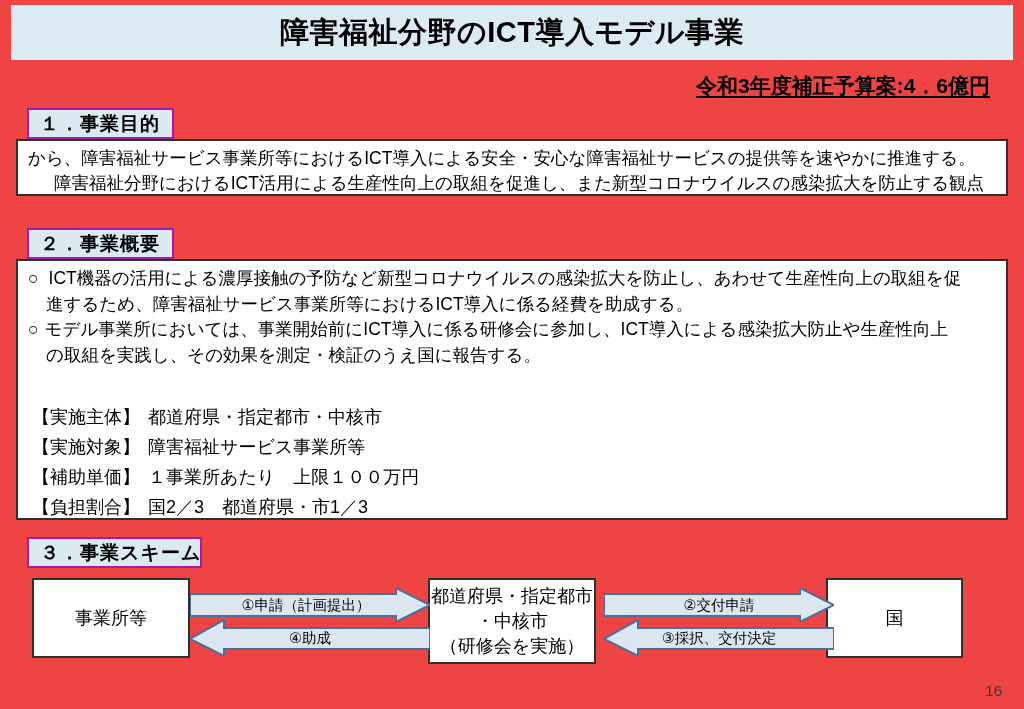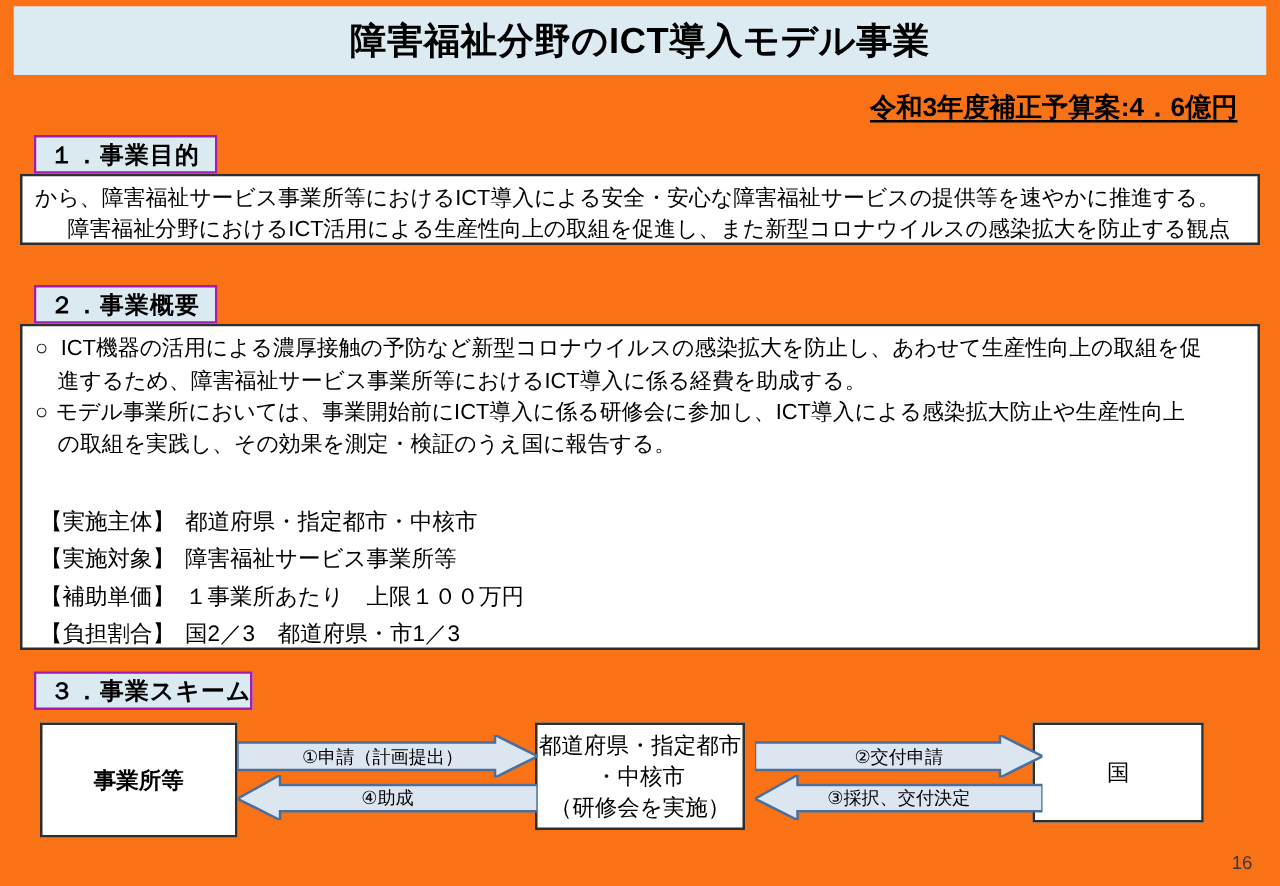--- a/index.html
+++ b/index.html
@@ -8,21 +8,21 @@
     background: #ffffff;
   }
   body {
     font-family: "Liberation Sans", "DejaVu Sans", sans-serif;
     color: #000000;
   }
   #slide {
     position: relative;
     width: 1024px;
     height: 709px;
-    background: #f97316;
+    background: #ef4444;
     overflow: hidden;
   }
 
   
   .title-band {
     position: absolute;
     left: 11px;
     top: 5px;
     width: 1002px;
     height: 55px;
@@ -114,21 +114,21 @@
     border: 2px solid #2f2f2f;
     box-sizing: border-box;
     background: #ffffff;
     display: flex;
     align-items: center;
     justify-content: center;
     text-align: center;
     font-size: 18px;
     line-height: 25px;
   }
-  #dbox-jigyosho { left: 32px; top: 578px; width: 158px; height: 92px; font-weight: bold; }
+  #dbox-jigyosho { left: 32px; top: 578px; width: 158px; height: 80px; }
   #dbox-pref     { left: 428px; top: 578px; width: 168px; height: 86px; }
   #dbox-kuni     { left: 826px; top: 578px; width: 137px; height: 80px; }
 
   
   .arrow-wrap { position: absolute; }
   #arrow1 { left: 190px; top: 588px; width: 232px; height: 34px; }
   #arrow4 { left: 190px; top: 620px; width: 240px; height: 36px; }
   #arrow2 { left: 604px; top: 588px; width: 230px; height: 34px; }
   #arrow3 { left: 604px; top: 620px; width: 230px; height: 36px; }
 

